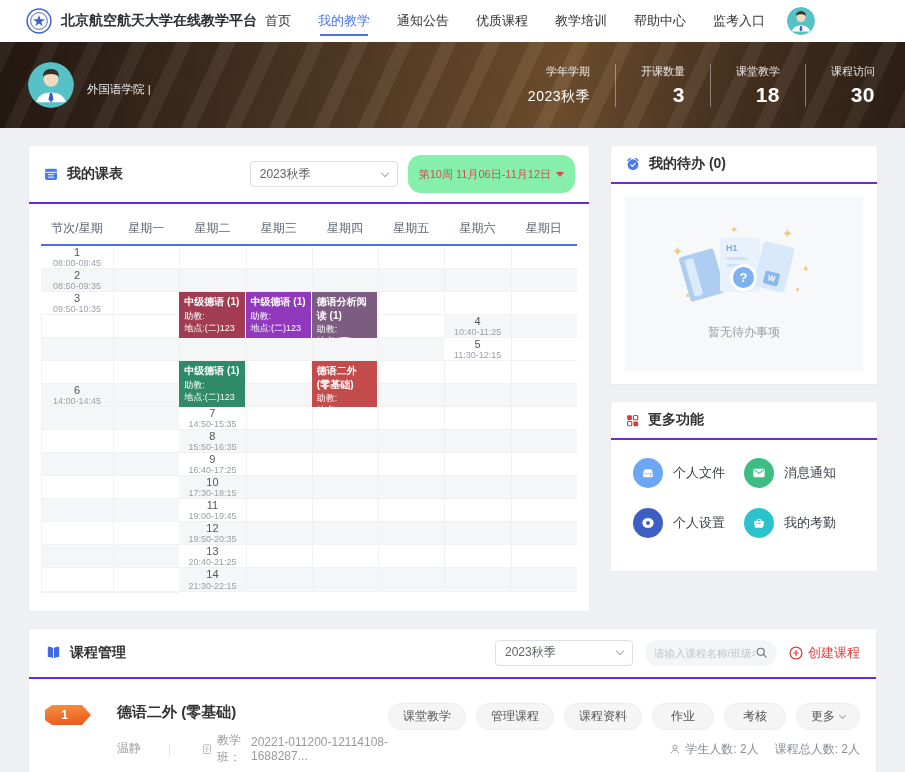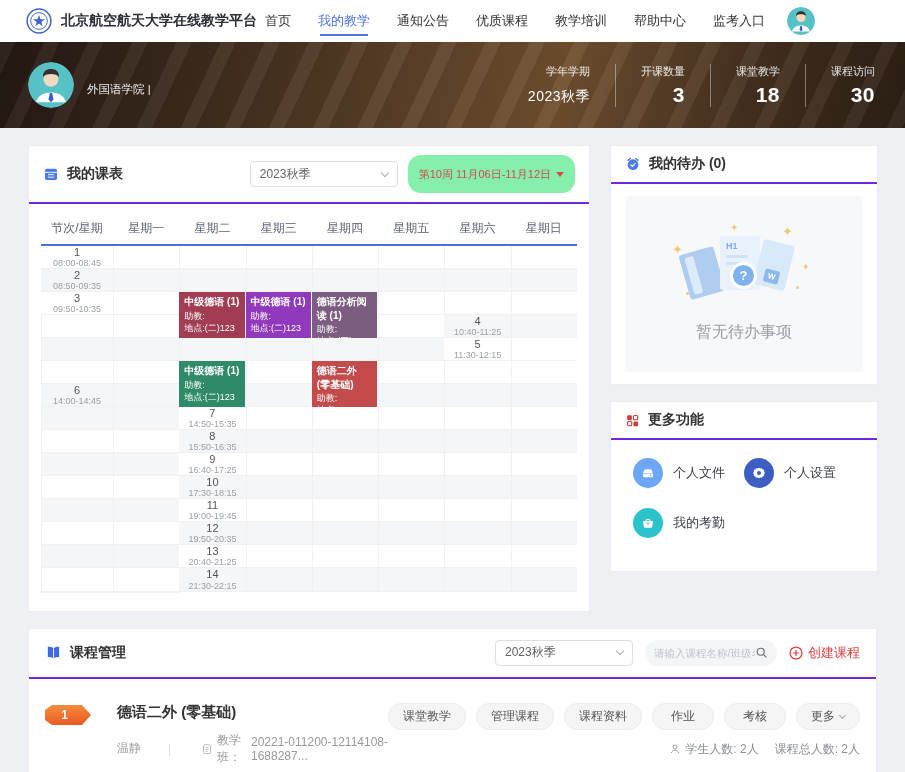--- a/index.html
+++ b/index.html
@@ -65,21 +65,21 @@
   .shade { background:#f5f6f8; }
   .tt-course { position:relative; z-index:2; color:#fff; padding:3px 5px; font-size:9px; line-height:1.35;
     overflow:hidden; margin:0 1px 0 0; cursor:pointer; }
   .tt-course .t { font-size:10px; font-weight:bold; margin-bottom:1px; }
 
   
   .right-col { width:268px; flex:none; display:flex; flex-direction:column; gap:16px; }
   .todo-panel { height:240px; }
   .todo-body { margin:12px 14px; background:#f7f8f9; height:176px; display:flex; flex-direction:column;
     align-items:center; justify-content:center; }
-  .empty-text { font-size:16px; color:#9aa0a6; margin-top:12px; }
+  .empty-text { font-size:12px; color:#9aa0a6; margin-top:12px; }
 
   
   .illus { position:relative; width:136px; height:84px; }
   .il-book { position:absolute; left:8px; top:24px; width:36px; height:46px; background:#aecdf0; border-radius:3px; transform:rotate(-16deg); }
   .il-book-page { position:absolute; left:5px; top:4px; width:9px; height:38px; background:#dcebfa; border-radius:2px; }
   .il-doc-main { position:absolute; left:44px; top:10px; width:40px; height:54px; background:#e9f2fc; border-radius:3px; padding:5px 6px; }
   .il-h1 { font-size:9px; font-weight:bold; color:#7aadea; }
   .il-line { height:3px; background:#cfe2f6; border-radius:2px; margin-top:4px; }
   .il-doc-right { position:absolute; left:82px; top:16px; width:32px; height:46px; background:#d8e9fa; border-radius:3px; transform:rotate(14deg); }
   .il-w { position:absolute; left:88px; top:44px; width:15px; height:13px; background:#8cb8ee; color:#fff; font-size:8px; font-weight:bold;
@@ -465,20 +465,29 @@
               <span class="more-icon" style="background: rgb(108, 166, 245);">
                 <svg width="16" height="16" viewBox="0 0 24 24">
                   <path d="M4.5 13l2-5.8A1.6 1.6 0 0 1 8 6.2h8a1.6 1.6 0 0 1 1.5 1L19.5 13v3.6a1.6 1.6 0 0 1-1.6 1.6H6.1a1.6 1.6 0 0 1-1.6-1.6z" fill="#fff"></path>
                   <circle cx="16.2" cy="15.4" r="1.2" fill="#6ca6f5"></circle>
                   <path d="M5 13h14" stroke="#6ca6f5" stroke-width="1"></path>
                 </svg>
               </span>
               <span class="more-label">个人文件</span>
             </div>
             <div class="more-item">
+              <span class="more-icon" style="background: rgb(61, 189, 130);">
+                <svg width="16" height="16" viewBox="0 0 24 24">
+                  <rect x="3.5" y="5.5" width="17" height="13" rx="2" fill="#fff"></rect>
+                  <path d="M4.5 7l7.5 5.6L19.5 7" stroke="#3dbd82" stroke-width="1.6" fill="none"></path>
+                </svg>
+              </span>
+              <span class="more-label">消息通知</span>
+            </div>
+            <div class="more-item">
               <span class="more-icon" style="background: rgb(61, 95, 196);">
                 <svg width="16" height="16" viewBox="0 0 24 24">
                   <path d="M12 3l2 1.2 2.3-.4 1.2 2 2.2.8v2.4l1.3 1.9-1.3 2v2.3l-2.2.9-1.2 2-2.3-.4L12 19l-2-1.3-2.3.4-1.2-2-2.2-.9v-2.3L3 11l1.3-2V6.6l2.2-.8 1.2-2 2.3.4z" fill="#fff" transform="translate(0,1)"></path>
                   <circle cx="12" cy="12" r="3" fill="#3d5fc4"></circle>
                 </svg>
               </span>
               <span class="more-label">个人设置</span>
             </div>
             <div class="more-item">
               <span class="more-icon" style="background: rgb(44, 194, 203);">

